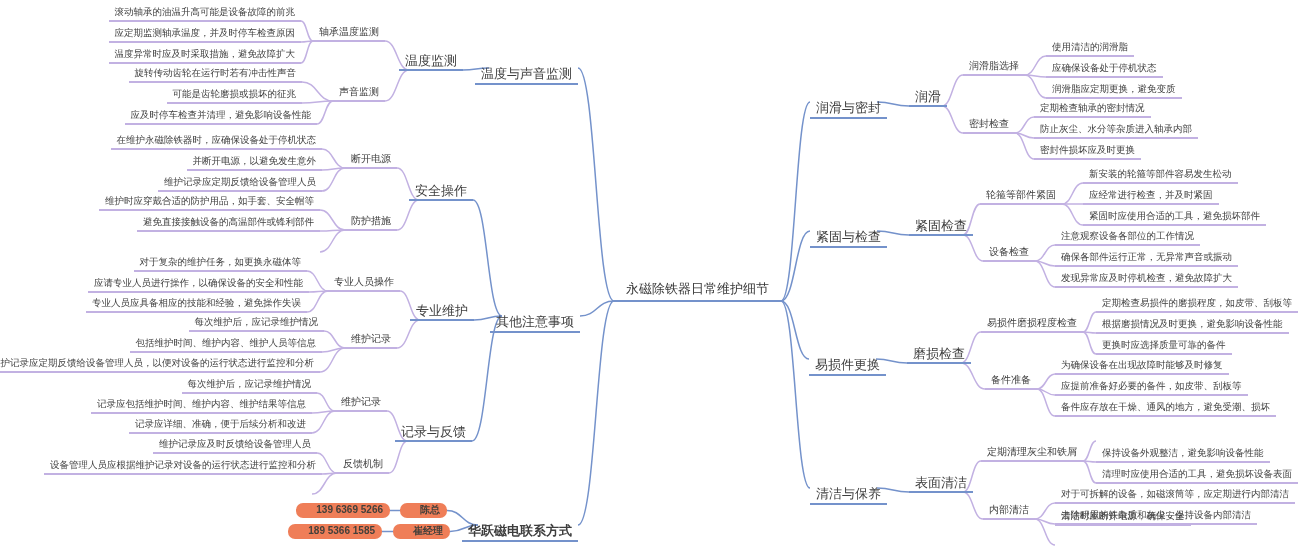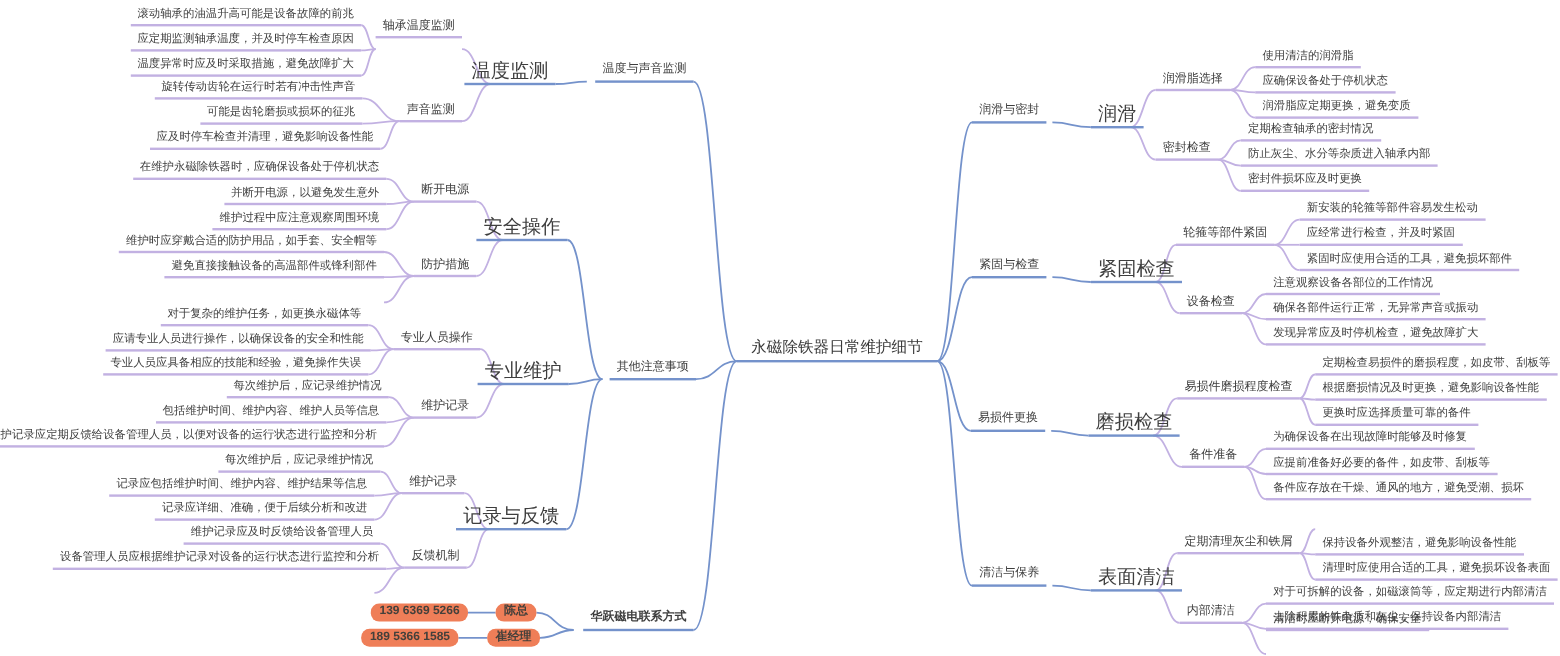--- a/index.html
+++ b/index.html
@@ -2,29 +2,29 @@
 <html><head>
 <meta charset="utf-8">
 <style>
   html,body{margin:0;padding:0;background:#fff;}
   #stage{position:relative;width:1300px;height:547px;background:#ffffff;overflow:hidden;
          font-family:"Liberation Sans",sans-serif;}
   #wires{position:absolute;left:0;top:0;width:1300px;height:547px;}
   .n{position:absolute;white-space:nowrap;color:#3e3e3e;border-bottom:2px solid #7492cb;
      padding:0 6px 2px 6px;cursor:default;}
   .root{font-size:13px;line-height:17px;padding:0 12px 3px 12px;color:#383838;}
-  .l1{font-size:10px;line-height:14px;}
-  .l2{font-size:16px;line-height:13px;font-family:Liberation Mono, monospace;}
+  .l1{font-size:13px;line-height:14px;margin-top:16px;}
+  .l2{font-size:13px;line-height:13px;}
   .l3{font-size:10px;line-height:13px;}
   .l4{font-size:9.5px;line-height:13px;}
   .bl{border-color:#7492cb;}
   .pu{border-color:#c2b1e2;}
   .L{text-align:right;}
   .bold{font-weight:bold;}
-  .bx{background:#ef7e58;border:none;border-radius:7px;padding:1px 7px 2px 7px;
+  .bx{background:#ef7e58;border:none;border-radius:7px;padding:1px 7px 2px 20px;
       font-weight:bold;font-size:10px;line-height:12px;color:#44403b;text-align:center;}
 </style>
 </head>
 <body>
 
 <div id="stage">
   <svg id="wires">
       <path d="M 781 301 C 795.5 301 795.5 102 810 102" fill="none" stroke="#7492cb" stroke-width="1.5"></path>
       <path d="M 877 102 C 893 102 893 106 909 106" fill="none" stroke="#7492cb" stroke-width="1.5"></path>
       <path d="M 942 106 C 952.5 106 952.5 75 963 75" fill="none" stroke="#c2b1e2" stroke-width="1.5"></path>
@@ -150,35 +150,35 @@
   <div class="n l3 pu" id="d11" style="left:981px;top:445px">定期清理灰尘和铁屑</div>
   <div class="n l4 pu" id="d112" style="left:1096px;top:446px">保持设备外观整洁，避免影响设备性能</div>
   <div class="n l4 pu" id="d113" style="left:1096px;top:467px">清理时应使用合适的工具，避免损坏设备表面</div>
   <div class="n l3 pu" id="d12" style="left:983px;top:503px">内部清洁</div>
   <div class="n l4 pu" id="d121" style="left:1055px;top:487px">对于可拆解的设备，如磁滚筒等，应定期进行内部清洁</div>
   <div class="n l4 pu" id="d122" style="left:1055px;top:508px">去除积累的铁杂质和灰尘，保持设备内部清洁</div>
   <div class="n l4 pu" id="d123" style="left:1055px;top:509px">清洁时应断开电源，确保安全</div>
 
   <div class="n l1 bl L" id="e" style="right:722px;top:51px">温度与声音监测</div>
   <div class="n l2 bl L" id="e1" style="right:837px;top:54px">温度监测</div>
-  <div class="n l3 pu L" id="e11" style="right:915px;top:15px">轴承温度监测</div>
+  <div class="n l3 pu L" id="e11" style="right:915px;top:25px">轴承温度监测</div>
   <div class="n l4 pu L" id="e111" style="right:999px;top:5px">滚动轴承的油温升高可能是设备故障的前兆</div>
   <div class="n l4 pu L" id="e112" style="right:999px;top:26px">应定期监测轴承温度，并及时停车检查原因</div>
   <div class="n l4 pu L" id="e113" style="right:999px;top:47px">温度异常时应及时采取措施，避免故障扩大</div>
   <div class="n l3 pu L" id="e12" style="right:915px;top:85px">声音监测</div>
   <div class="n l4 pu L" id="e121" style="right:998px;top:66px">旋转传动齿轮在运行时若有冲击性声音</div>
   <div class="n l4 pu L" id="e122" style="right:998px;top:87px">可能是齿轮磨损或损坏的征兆</div>
   <div class="n l4 pu L" id="e123" style="right:983px;top:108px">应及时停车检查并清理，避免影响设备性能</div>
 
   <div class="n l1 bl L" id="f" style="right:720px;top:299px">其他注意事项</div>
   <div class="n l2 bl L" id="f1" style="right:827px;top:184px">安全操作</div>
   <div class="n l3 pu L" id="f11" style="right:903px;top:152px">断开电源</div>
   <div class="n l4 pu L" id="f111" style="right:978px;top:133px">在维护永磁除铁器时，应确保设备处于停机状态</div>
   <div class="n l4 pu L" id="f112" style="right:978px;top:154px">并断开电源，以避免发生意外</div>
-  <div class="n l4 pu L" id="f113" style="right:978px;top:175px">维护过程中应注意观察周围环境</div>
+  <div class="n l4 pu L" id="f113" style="right:978px;top:175px">维护记录应定期反馈给设备管理人员</div>
   <div class="n l3 pu L" id="f12" style="right:903px;top:214px">防护措施</div>
   <div class="n l4 pu L" id="f121" style="right:980px;top:194px">维护时应穿戴合适的防护用品，如手套、安全帽等</div>
   <div class="n l4 pu L" id="f122" style="right:980px;top:215px">避免直接接触设备的高温部件或锋利部件</div>
   <div class="n l2 bl L" id="f2" style="right:826px;top:304px">专业维护</div>
   <div class="n l3 pu L" id="f21" style="right:900px;top:275px">专业人员操作</div>
   <div class="n l4 pu L" id="f211" style="right:993px;top:255px">对于复杂的维护任务，如更换永磁体等</div>
   <div class="n l4 pu L" id="f212" style="right:991px;top:276px">应请专业人员进行操作，以确保设备的安全和性能</div>
   <div class="n l4 pu L" id="f213" style="right:993px;top:296px">专业人员应具备相应的技能和经验，避免操作失误</div>
   <div class="n l3 pu L" id="f22" style="right:903px;top:332px">维护记录</div>
   <div class="n l4 pu L" id="f221" style="right:976px;top:315px">每次维护后，应记录维护情况</div>

